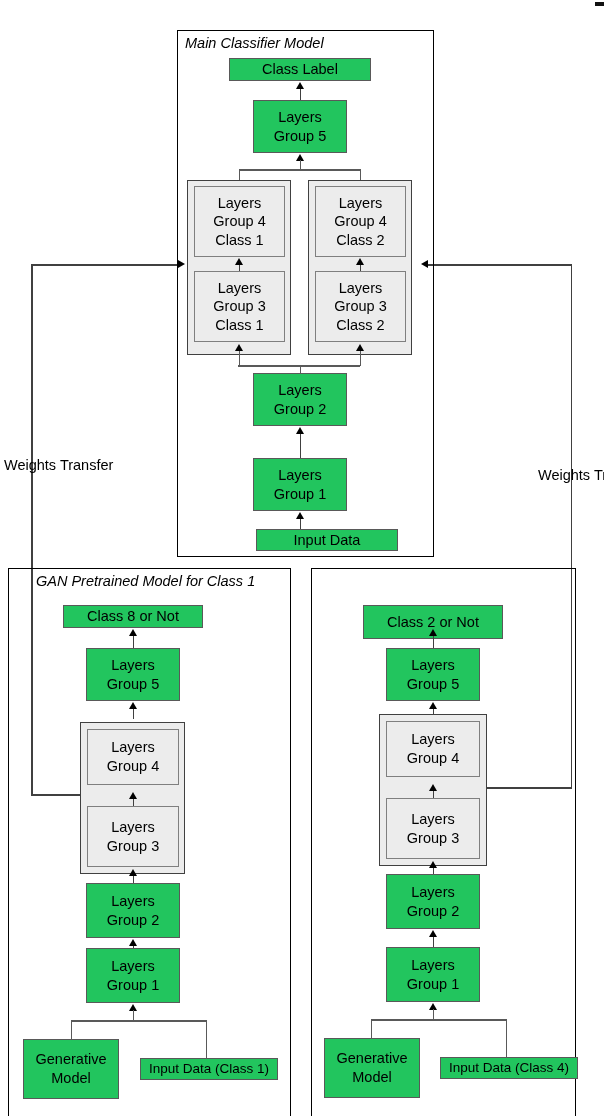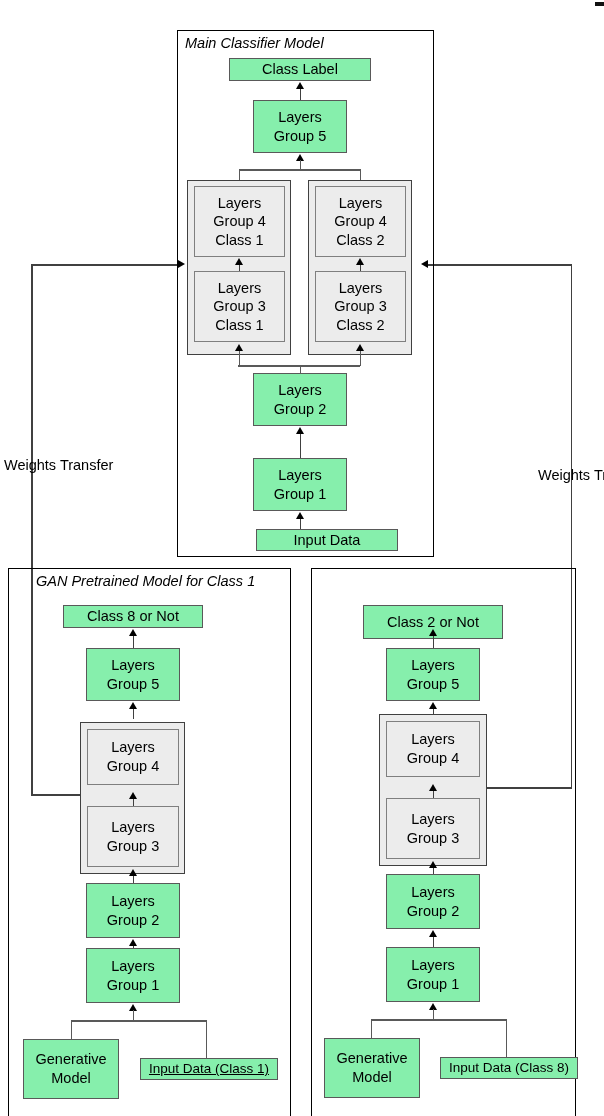--- a/index.html
+++ b/index.html
@@ -28,21 +28,21 @@
     color: #000000;
     white-space: nowrap;
     line-height: 1;
     font-style: italic;
   }
   
   .node {
     position: absolute;
     box-sizing: border-box;
     border: 1.5px solid #595959;
-    background: #86efac;
+    background: #22c55e;
     color: #000000;
     font-size: 14.5px;
     line-height: 1.28;
     display: flex;
     flex-direction: column;
     align-items: center;
     justify-content: center;
     text-align: center;
     white-space: nowrap;
   }
@@ -246,21 +246,21 @@
   <div class="arrow-up" style="left:129px; top:1004px;"></div>
   <div class="vline thin" style="left:132.5px; top:1010px; height:11px;"></div>
   <div class="hline thin" style="left:71px; top:1020px; width:135px;"></div>
   <div class="vline thin" style="left:70.5px; top:1020px; height:20px;"></div>
   <div class="vline thin" style="left:205.5px; top:1020px; height:38px;"></div>
 
   <div class="node" style="left:23px; top:1039px; width:96px; height:60px;">
     <span class="ln">Generative</span>
     <span class="ln">Model</span>
   </div>
-  <div class="node" style="left:140px; top:1058px; width:138px; height:22px; font-size:13.5px;text-decoration:underline;">
+  <div class="node" style="left:140px; top:1058px; width:138px; height:22px; font-size:13.5px;">
     <span class="ln">Input Data (Class 1)</span>
   </div>
 
   <div class="panel" style="left:311px; top:568px; width:265px; height:552px;"></div>
 
   <div class="node" style="left:363px; top:605px; width:140px; height:34px;">
     <span class="ln">Class 2 or Not</span>
   </div>
   <div class="vline" style="left:432.5px; top:635px; height:13px;"></div>
   <div class="arrow-up" style="left:429px; top:629px;"></div>
@@ -303,16 +303,16 @@
   <div class="vline thin" style="left:432.5px; top:1009px; height:11px;"></div>
   <div class="hline thin" style="left:371px; top:1019px; width:135px;"></div>
   <div class="vline thin" style="left:370.5px; top:1019px; height:20px;"></div>
   <div class="vline thin" style="left:505.5px; top:1019px; height:38px;"></div>
 
   <div class="node" style="left:324px; top:1038px; width:96px; height:60px;">
     <span class="ln">Generative</span>
     <span class="ln">Model</span>
   </div>
   <div class="node" style="left:440px; top:1057px; width:138px; height:22px; font-size:13.5px;">
-    <span class="ln">Input Data (Class 8)</span>
+    <span class="ln">Input Data (Class 4)</span>
   </div>
 
 </div>
 
 </body></html>

